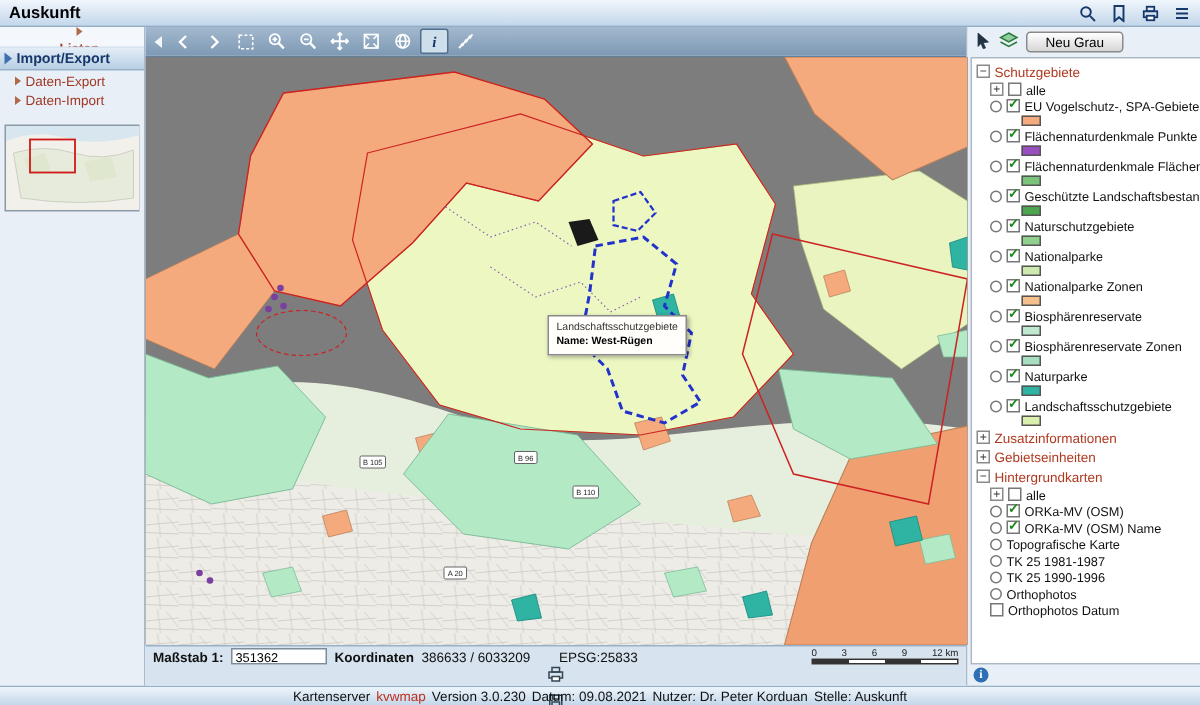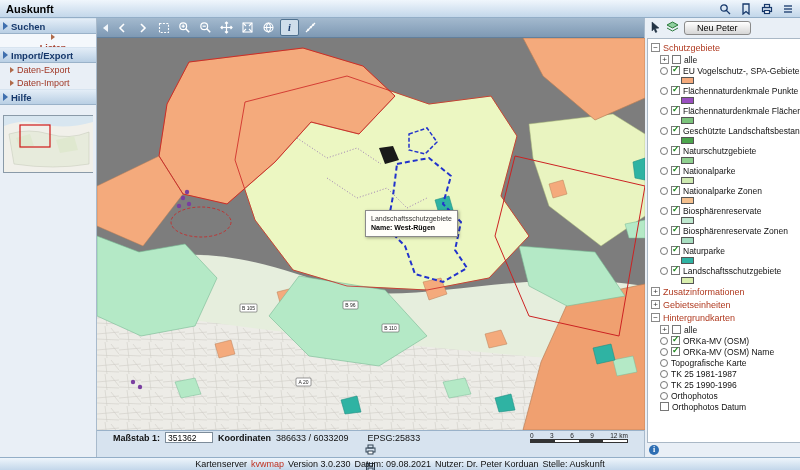--- a/index.html
+++ b/index.html
@@ -31,23 +31,23 @@
   .tool-btn.active { background:#cfdeeb; border:1px solid #4f718f; }
   .tool-btn svg { display:block; }
   .collapse-btn { width:10px; height:17px; display:flex; align-items:center; justify-content:center; cursor:pointer; }
   .tri-l { width:0; height:0; border-right:5px solid #f2f6fa; border-top:4px solid transparent; border-bottom:4px solid transparent; }
 
   .map-canvas { position:relative; width:548px; height:392px; background:#7d7d7d; overflow:hidden; cursor:crosshair; }
   .map-tooltip { position:absolute; left:268px; top:172px; min-width:90px; background:#fffefa; border:1px solid #8a8a8a; box-shadow:1px 1px 3px rgba(0,0,0,.35); padding:3px 5px; font-size:7px; line-height:1.35; pointer-events:none; }
   .map-tooltip .tt-title { color:#333; }
   .map-tooltip .tt-name { font-weight:bold; color:#000; }
 
-  .map-status { height:14px; background:#d7e3ef; border-top:1px solid #9ab2c9; display:flex; align-items:center; gap:5px; padding:0 16px; font-size:9px; }
+  .map-status { height:14px; background:#d7e3ef; border-top:1px solid #9ab2c9; display:flex; align-items:center; gap:5px; padding:0 5px; font-size:9px; }
   .map-status b { font-weight:bold; }
-  .scale-input { width:48px; height:11px; font-size:8.5px; font-family:"Liberation Sans",sans-serif; border:1px solid #7d8c9a; padding:0 2px; }
+  .scale-input { width:64px; height:11px; font-size:8.5px; font-family:"Liberation Sans",sans-serif; border:1px solid #7d8c9a; padding:0 2px; }
   .scalebar { margin-left:auto; width:98px; display:flex; flex-direction:column; justify-content:center; }
   .sb-labels { display:flex; justify-content:space-between; font-size:6.5px; line-height:6px; color:#222; }
   .sb-bar { display:flex; height:4px; border:1px solid #333; background:#fff; }
   .sb-bar i { flex:1; } .sb-bar i.b { background:#333; }
 
   .map-icons-row { height:13px; background:#d7e3ef; display:flex; align-items:center; gap:7px; padding:0 6px;flex-direction:column; }
   .micon { cursor:pointer; display:flex; }
   .punktfang { margin-left:auto; display:flex; align-items:center; gap:3px; font-size:9px; }
   .chk-plain { width:8px; height:8px; border:1px solid #666; background:#fff; display:inline-block; }
 
@@ -105,43 +105,35 @@
           <line x1="2" y1="6" x2="10" y2="6"></line>
           <line x1="2" y1="9" x2="10" y2="9"></line>
         </svg>
     </span>
   </div>
 </div>
 
 <div class="main">
 
   <div class="sidebar">
-    <div class="side-header">
-      <span class="tri-r"></span>
-      <span>Suchen</span>
-    </div>
     <div class="side-item sel">
       <span class="bullet"></span>
       <span>Listen</span>
     </div>
     <div class="side-header">
       <span class="tri-r"></span>
       <span>Import/Export</span>
     </div>
     <div class="side-item">
       <span class="bullet"></span>
       <span>Daten-Export</span>
     </div>
     <div class="side-item">
       <span class="bullet"></span>
       <span>Daten-Import</span>
-    </div>
-    <div class="side-header">
-      <span class="tri-r"></span>
-      <span>Hilfe</span>
     </div>
     <div class="overview">
       <svg width="89" height="56" viewBox="0 0 89 56">
         <rect width="89" height="56" fill="#f1f0ea"></rect>
         <path d="M0,10 Q20,2 40,8 Q60,14 89,6 L89,0 L0,0 Z" fill="#d8e6f0"></path>
         <path d="M5,18 Q25,12 45,18 Q65,24 85,16 L85,48 Q50,54 10,48 Z" fill="#e7ebdc" stroke="#c2c6b6" stroke-width="0.5"></path>
         <path d="M12,22 L26,18 L30,30 L16,33 Z" fill="#dfe8cf"></path>
         <path d="M52,24 L70,20 L74,34 L56,37 Z" fill="#dfe8cf"></path>
         <rect x="16" y="9" width="30" height="22" fill="none" stroke="#d01818" stroke-width="1.2"></rect>
       </svg>
@@ -383,21 +375,21 @@
         <svg width="11" height="12" viewBox="0 0 11 12">
             <path d="M2 1 L9 7 L5.5 7.5 L7 11 L5.5 11.5 L4 8 L2 10 Z" fill="#234" stroke="#234" stroke-width="0.5"></path>
           </svg>
       </span>
       <span>
         <svg width="13" height="12" viewBox="0 0 13 12" fill="none" stroke="#2a7a3a" stroke-width="1">
             <polygon points="6.5,1 12,4 6.5,7 1,4" fill="#8fcf9f"></polygon>
             <polyline points="1,7 6.5,10 12,7"></polyline>
           </svg>
       </span>
-      <button class="btn-reload">Neu Peter</button>
+      <button class="btn-reload">Neu Grau</button>
     </div>
 
     <div class="tree">
 
       <div class="tree-row group">
         <span class="pm">−</span>
         <span class="group-label">Schutzgebiete</span>
       </div>
       <div class="tree-row indent">
         <span class="pm">+</span>

